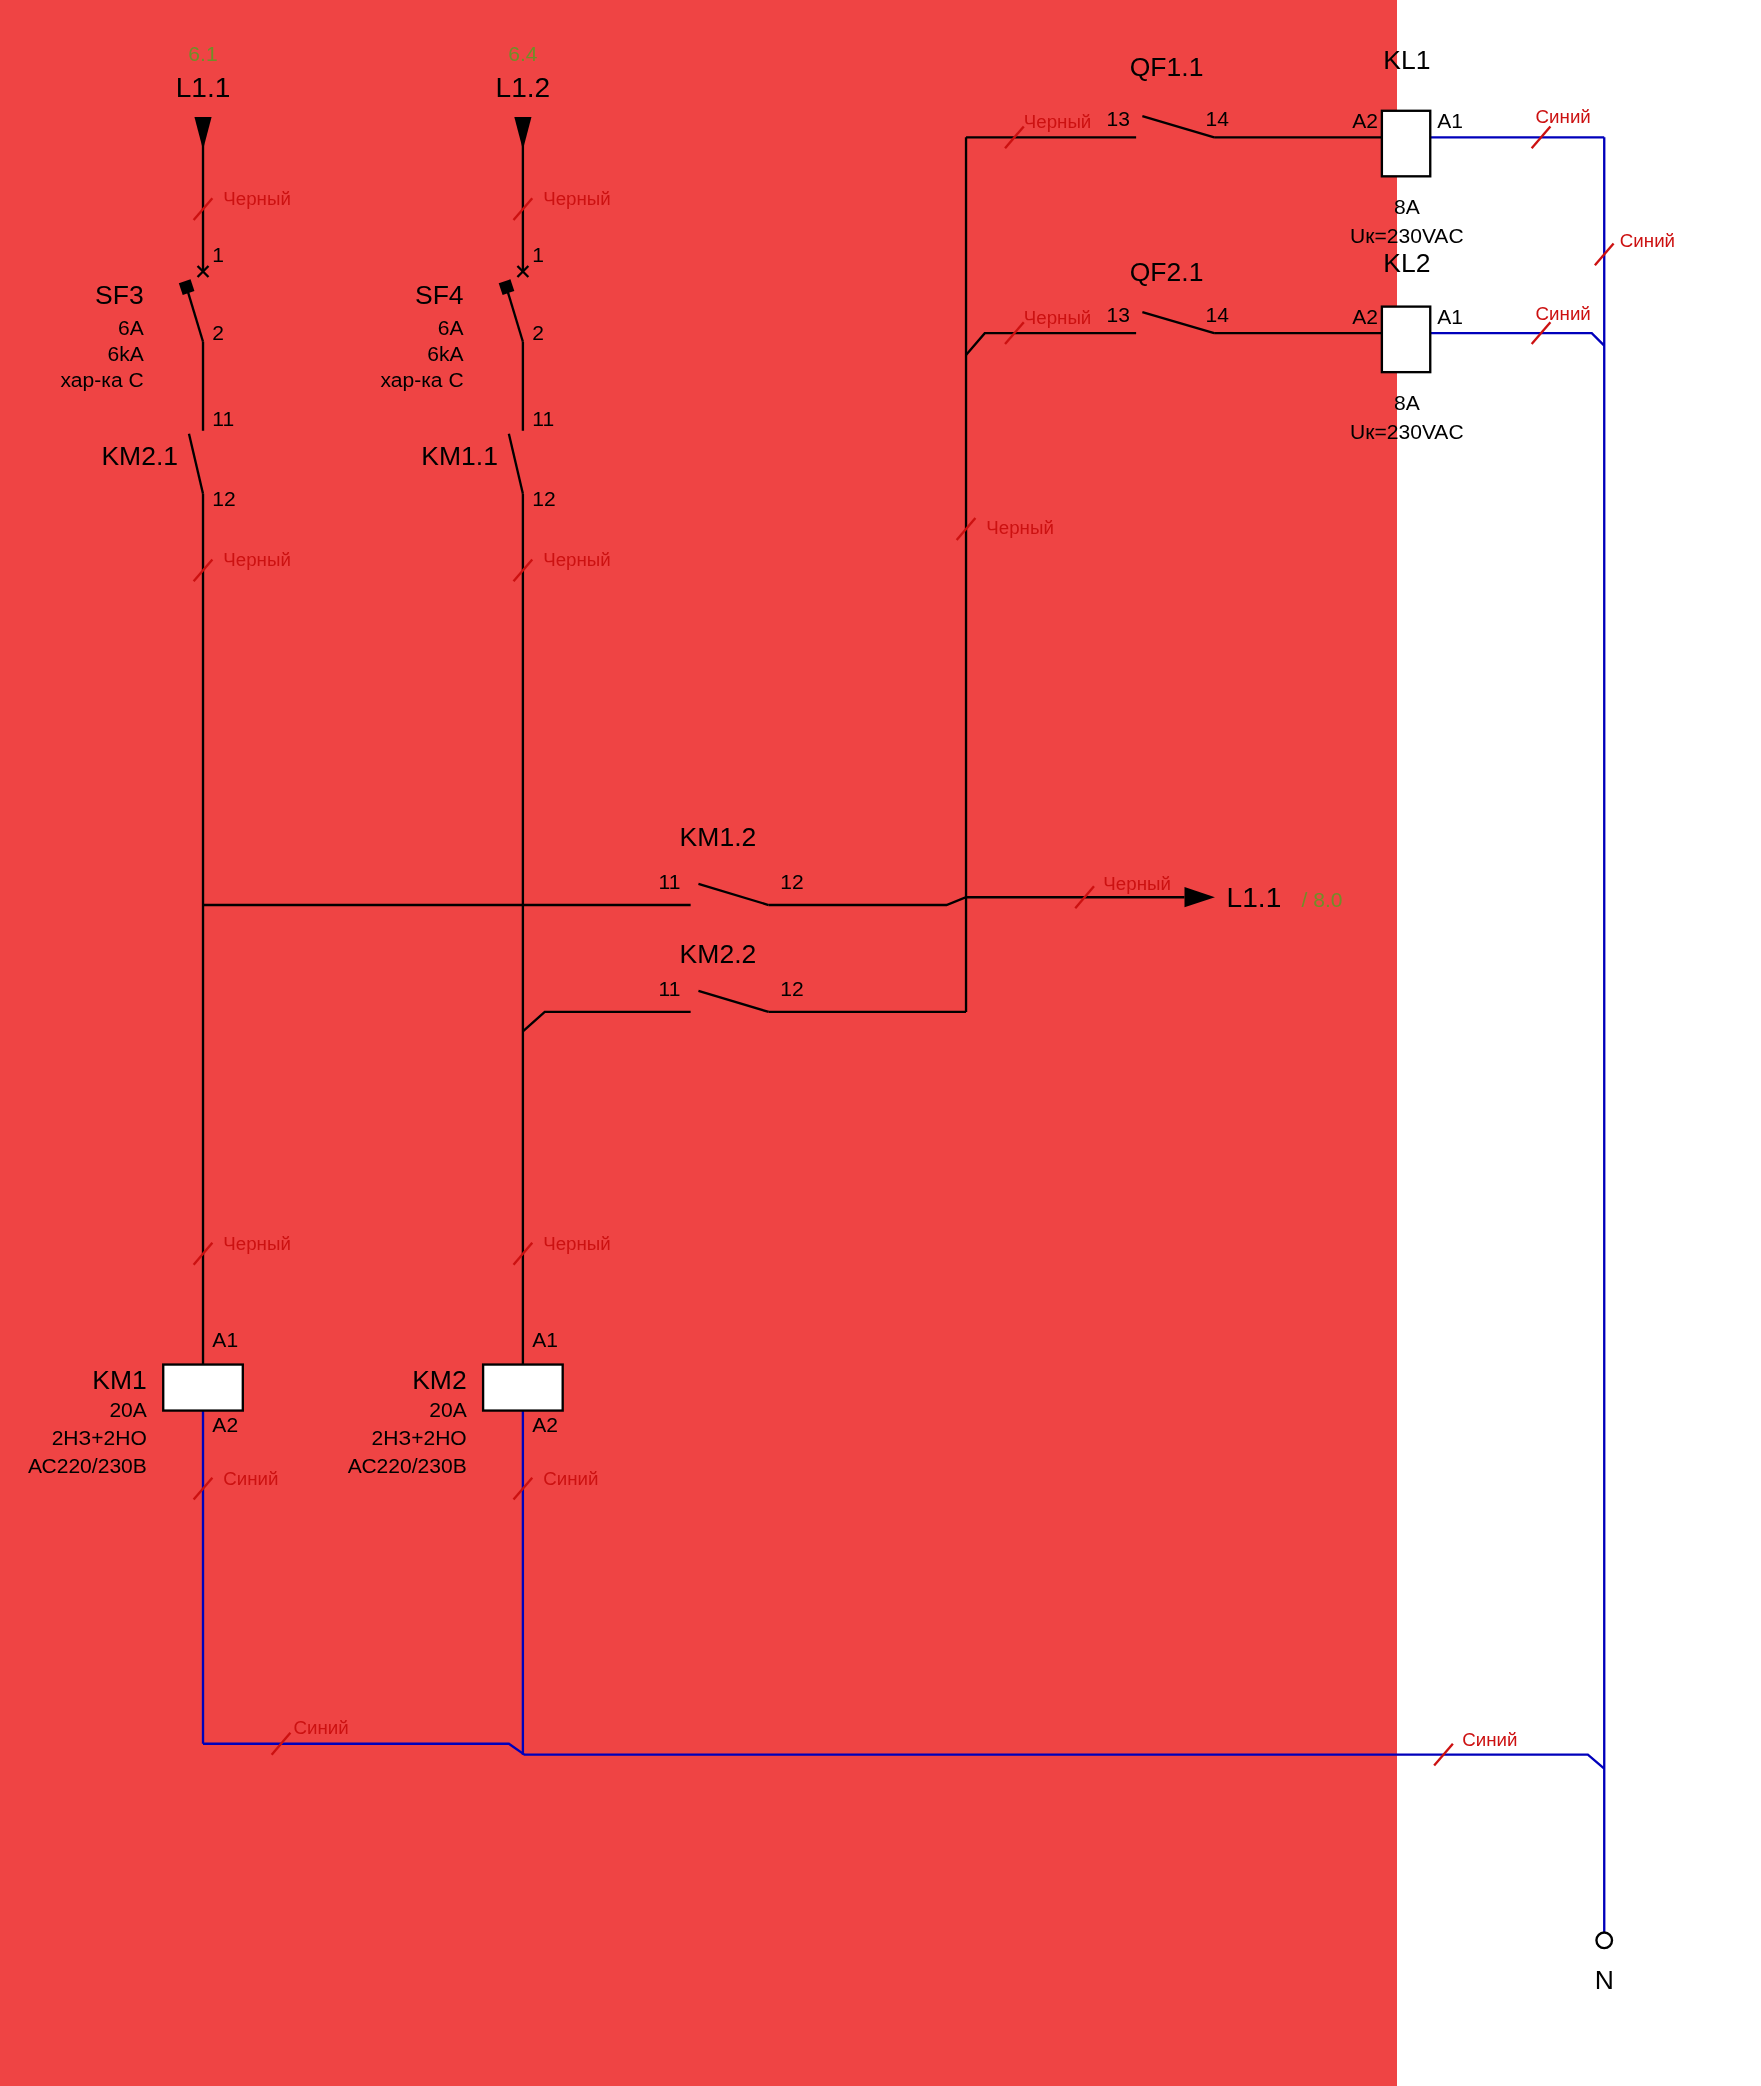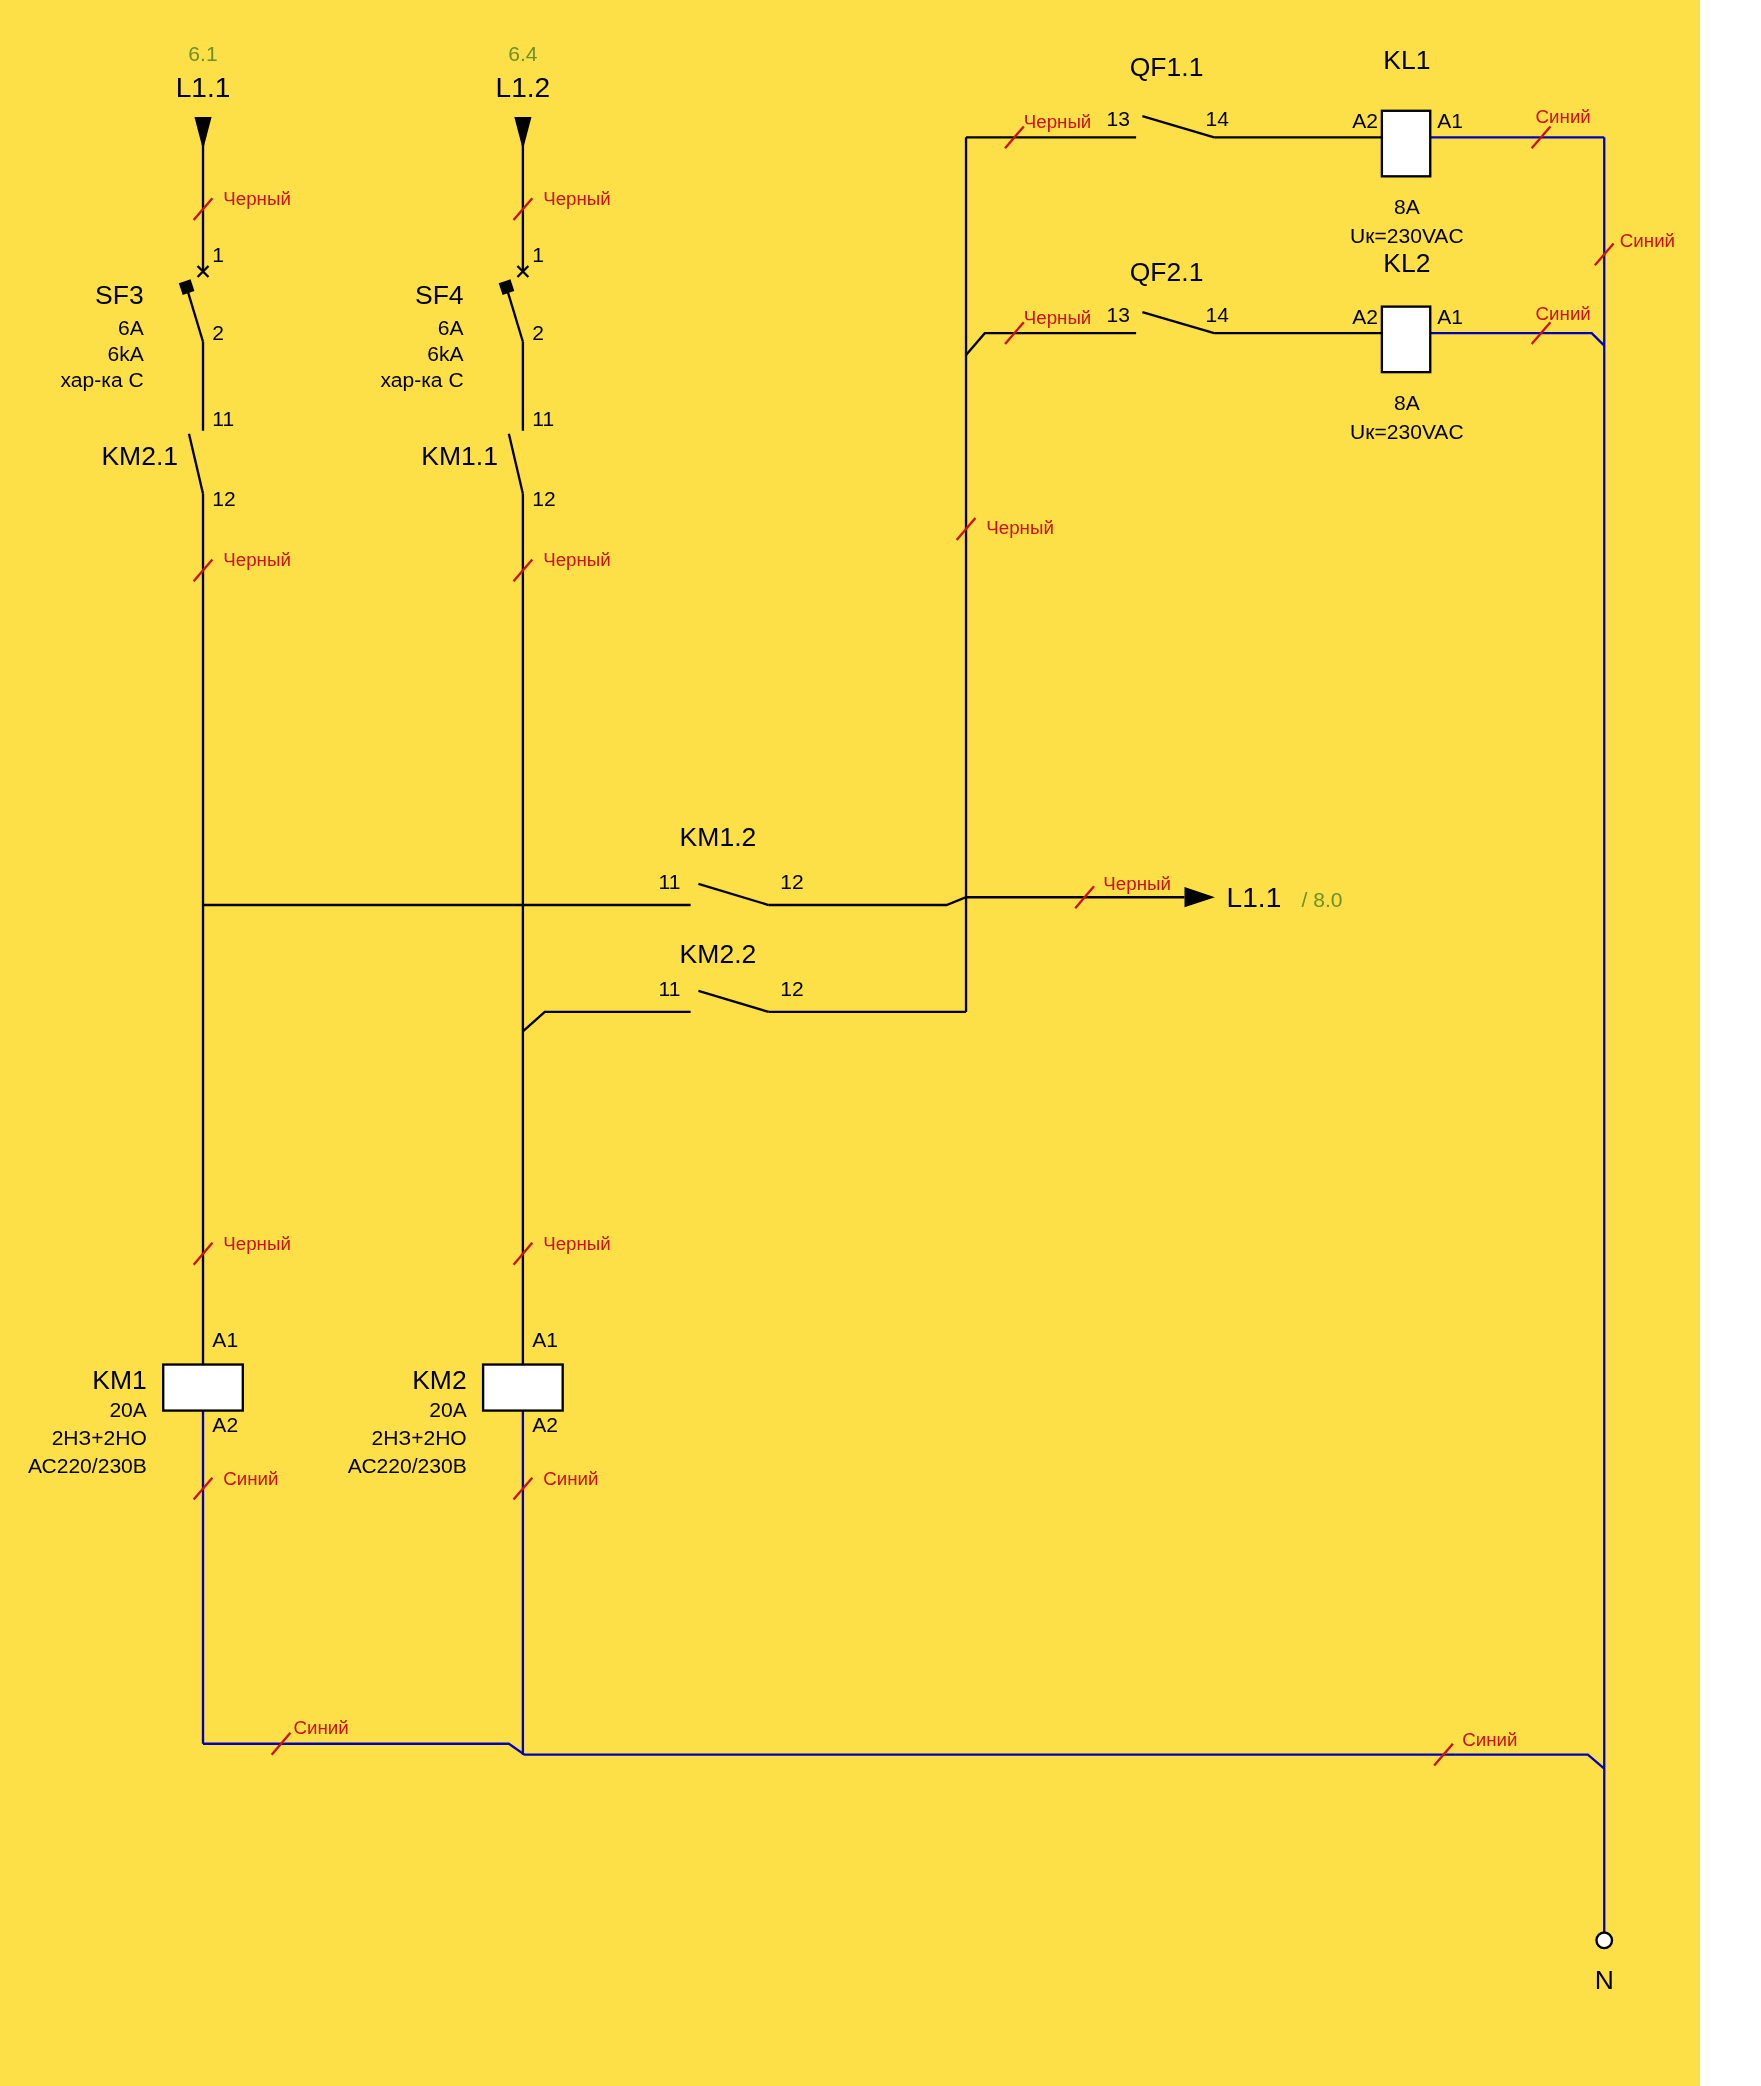--- a/index.html
+++ b/index.html
@@ -1,16 +1,16 @@
 <!DOCTYPE html>
 <html style="font-size:12.5px"><head>
 <meta charset="utf-8">
 <style>
   html,body{margin:0;padding:0;background:#ffffff;}
-  .page{width:1700px;height:2087px;background:#fde047;position:relative;}
+  .page{width:1397px;height:2087px;background:#ef4444;position:relative;}
   svg text{font-family:"Liberation Sans",sans-serif;fill:#000000;}
   .t-title{font-size:36px;}
   .t-big{font-size:34px;}
   .t-med{font-size:27px;}
   .t-red{font-size:24px;fill:#cc1111;}
   .t-green{font-size:27px;fill:#6f8f28;}
   .wk{stroke:#000000;stroke-width:3;fill:none;}
   .wb{stroke:#0000bb;stroke-width:3;fill:none;}
   .sl{stroke:#cc1111;stroke-width:3;}
   .box{stroke:#000000;stroke-width:3;fill:#ffffff;}

